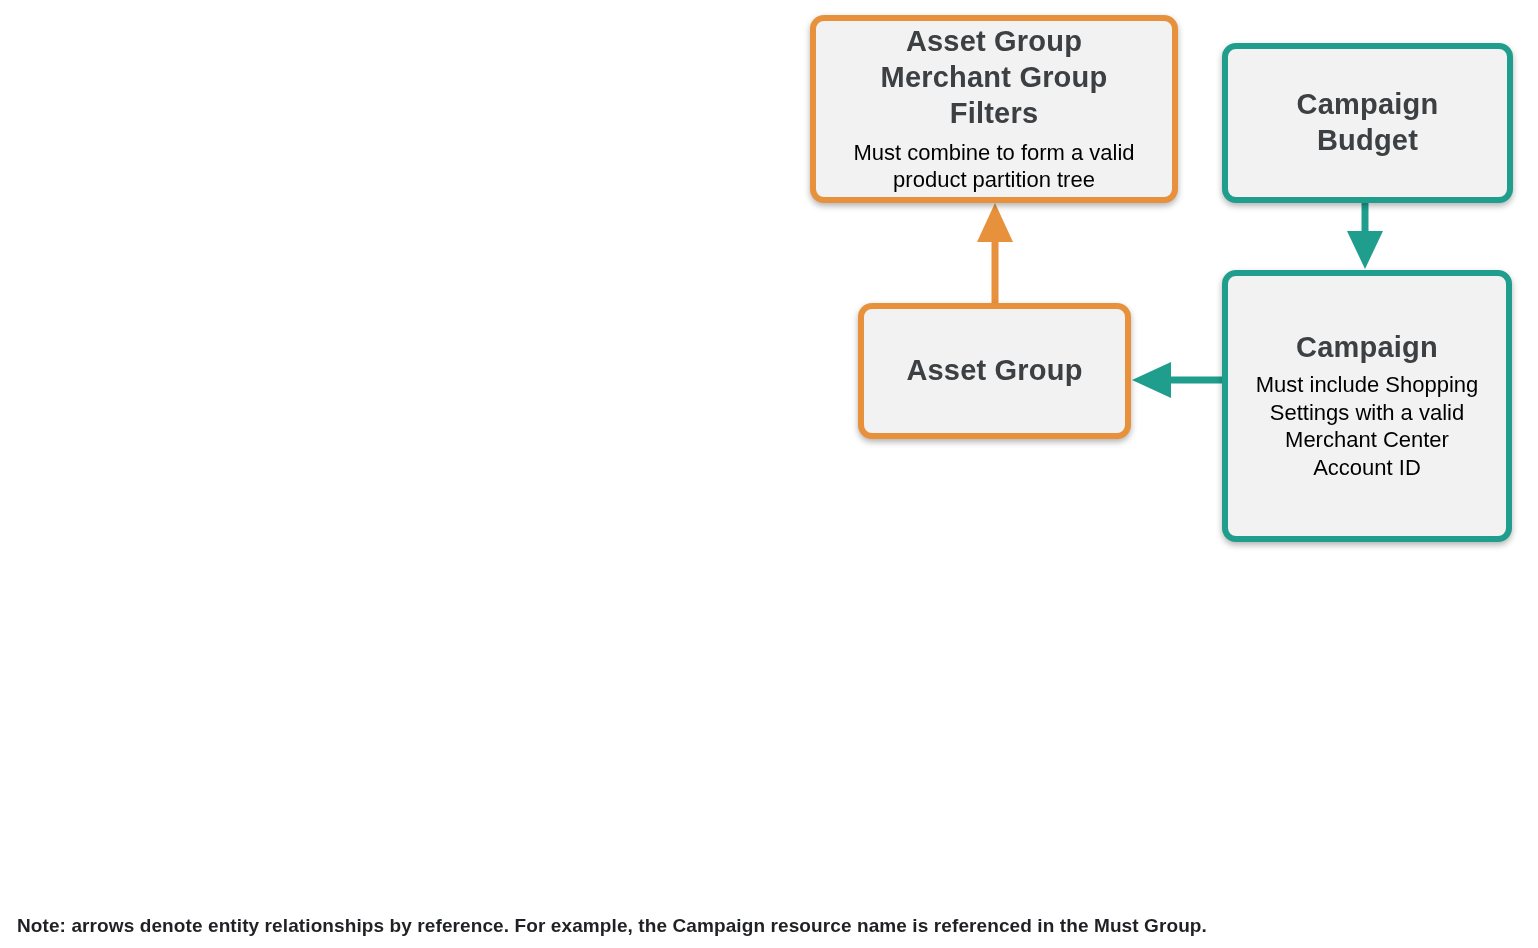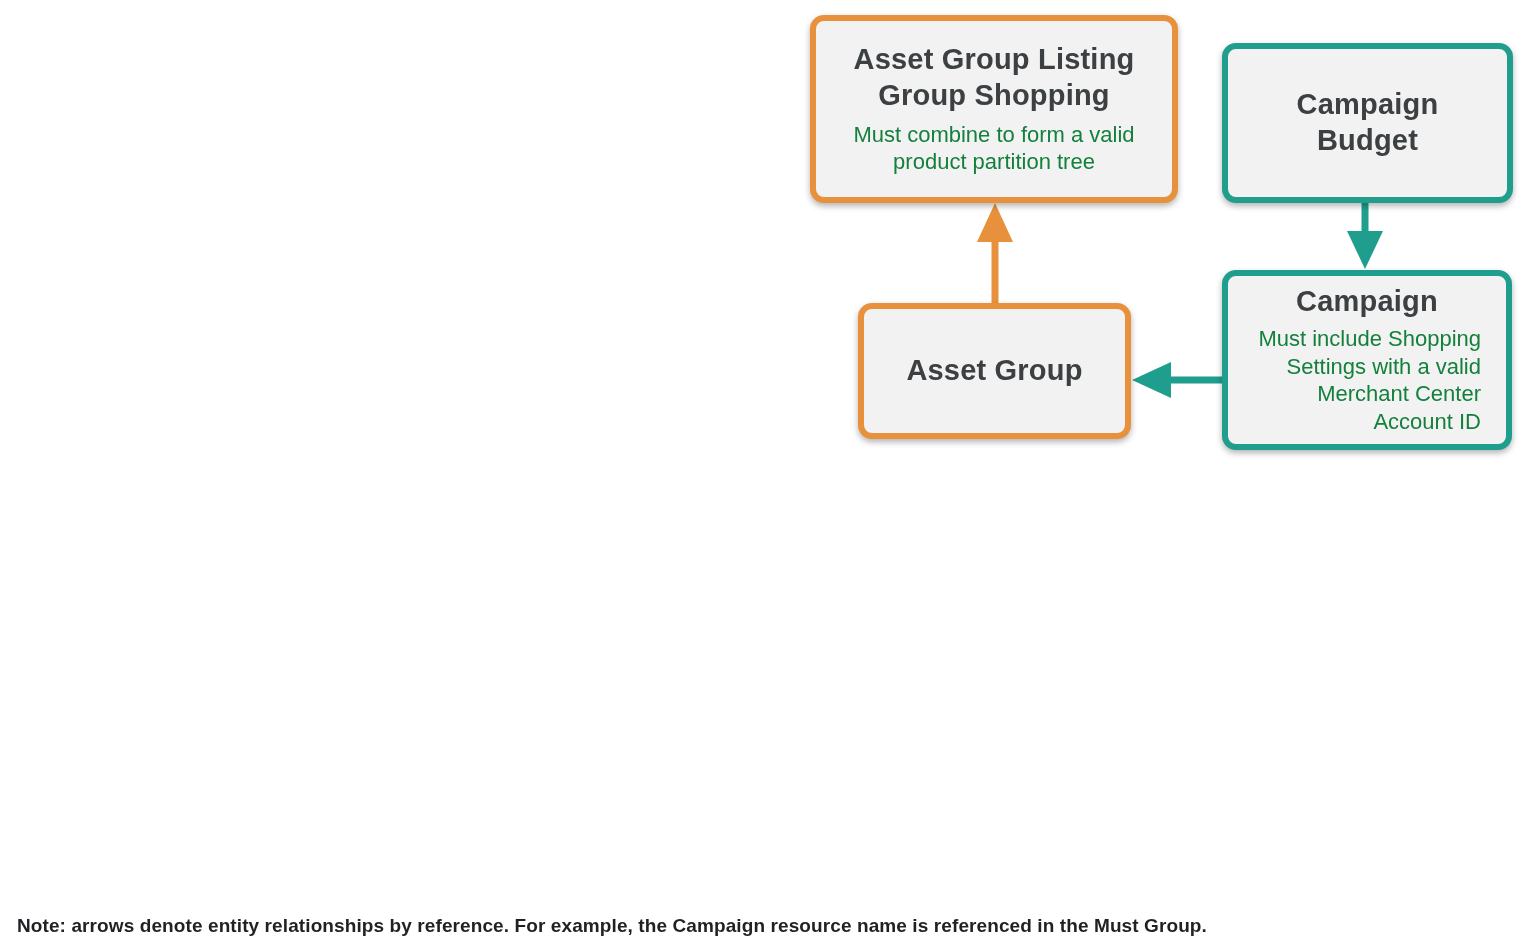--- a/index.html
+++ b/index.html
@@ -30,34 +30,34 @@
   .node-title {
     font-weight: bold;
     font-size: 29px;
     line-height: 1.24;
     color: #3C4043;
     letter-spacing: 0.2px;
   }
   .node-subtitle {
     font-size: 22px;
     line-height: 1.26;
-    color: #15803d;
+    color: #000000;
     margin-top: 7px;
   }
 
   #node-listing-filters { left: 810px; top: 15px;  width: 368px; height: 188px; }
   #node-listing-filters .node-title    { max-width: 300px; }
   #node-listing-filters .node-subtitle { max-width: 312px; }
 
   #node-campaign-budget { left: 1222px; top: 43px; width: 291px; height: 160px; }
   #node-campaign-budget .node-title { max-width: 190px; }
 
   #node-asset-group { left: 858px; top: 303px; width: 273px; height: 136px; }
 
-  #node-campaign { left: 1222px; top: 270px; width: 290px; height: 180px; text-align: right; }
+  #node-campaign { left: 1222px; top: 270px; width: 290px; height: 272px; }
   #node-campaign .node-subtitle { max-width: 228px; margin-top: 5px; }
 
   .arrows {
     position: absolute; inset: 0;
     width: 1538px; height: 948px;
     pointer-events: none;
   }
 
   .note {
     position: absolute;
@@ -87,21 +87,21 @@
       <polygon points="1365,269 1347,231 1383,231" fill="#1F9E8E"></polygon>
     </g>
 
     <g>
       <line x1="1223" y1="380" x2="1167" y2="380" stroke="#1F9E8E" stroke-width="7"></line>
       <polygon points="1132,380 1171,362 1171,398" fill="#1F9E8E"></polygon>
     </g>
   </svg>
 
   <div id="node-listing-filters" class="node orange">
-    <div class="node-title">Asset Group Listing Group Shopping</div>
+    <div class="node-title">Asset Group Merchant Group Filters</div>
     <div class="node-subtitle">Must combine to form a valid product partition tree</div>
   </div>
 
   <div id="node-campaign-budget" class="node teal">
     <div class="node-title">Campaign Budget</div>
   </div>
 
   <div id="node-asset-group" class="node orange">
     <div class="node-title">Asset Group</div>
   </div>

